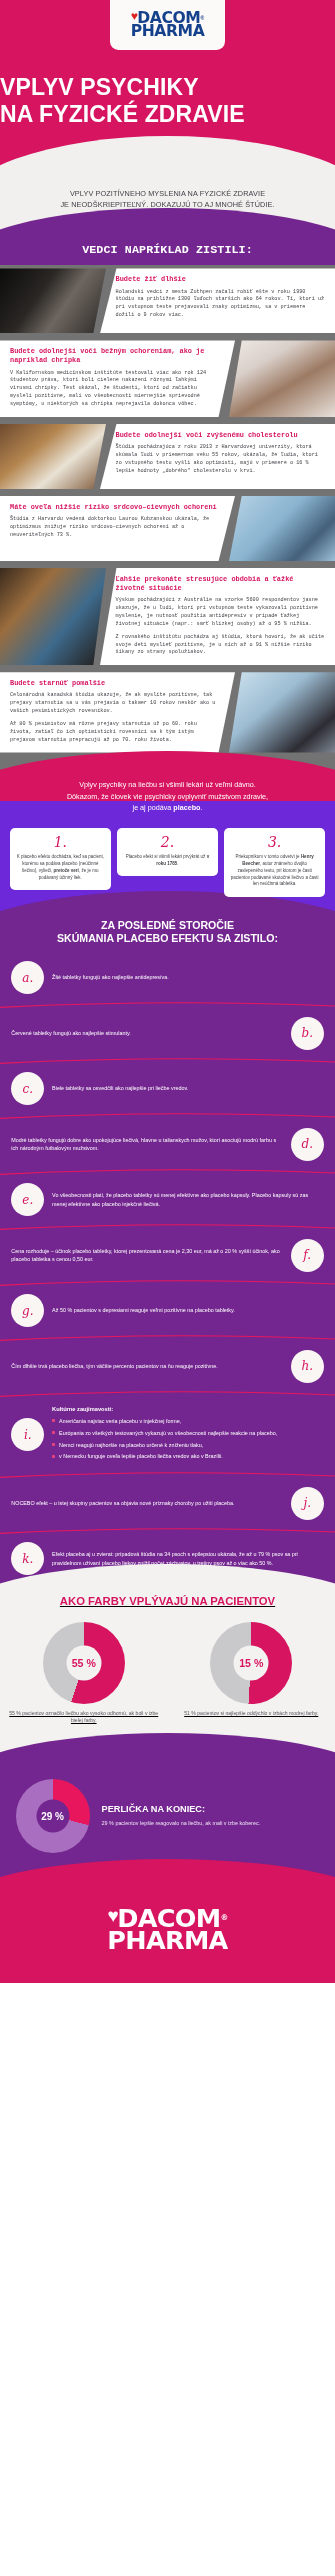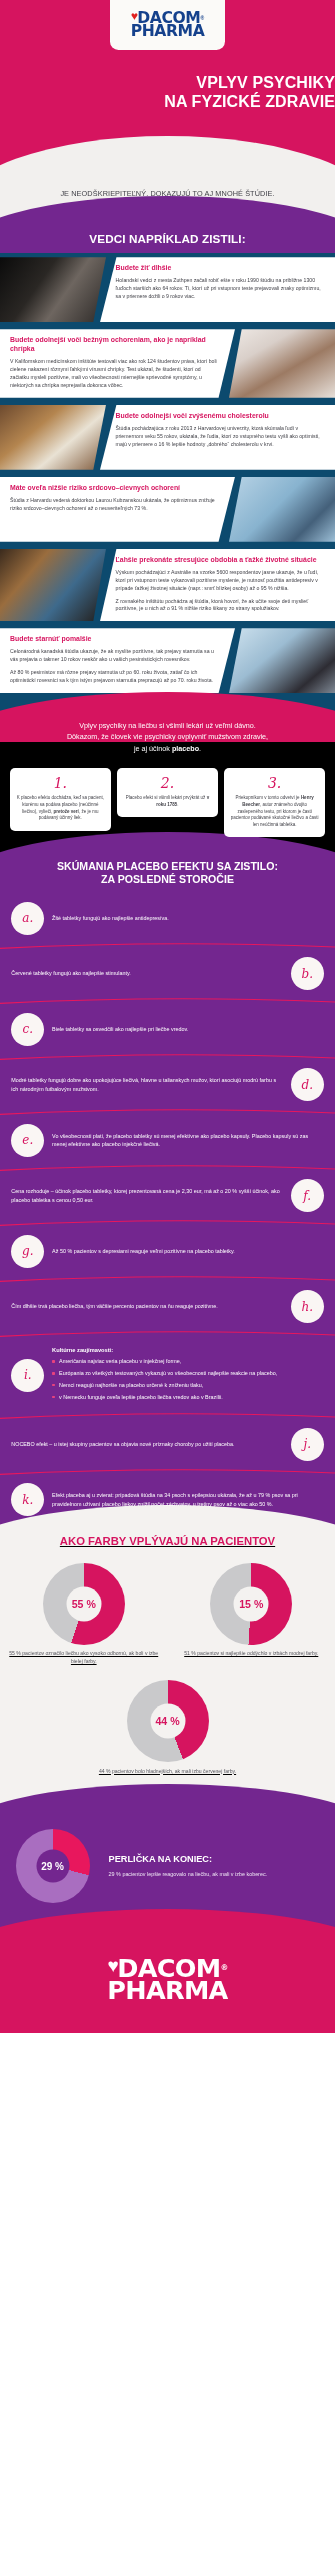--- a/index.html
+++ b/index.html
@@ -41,40 +41,40 @@
   .logo-txt{
     font-family:"DejaVu Sans", sans-serif;
     font-weight:bold; color:#15418c; letter-spacing:-0.4px;
     font-size:15.6px;
   }
   .logo-reg{ font-size:5px; color:#15418c; vertical-align:super; font-weight:bold;}
   .logo-l2{ font-family:"DejaVu Sans", sans-serif; font-weight:bold; color:#15418c; font-size:15.6px; letter-spacing:-0.4px;}
 
   .hdr-title{
     position:relative; z-index:2;
-    color:#fff; text-align:right;
-    font-size:16px; font-weight:bold; line-height:1.16;
-    margin-top:24px; letter-spacing:0.1px;margin-left:33px;
+    color:#fff; text-align:left;
+    font-size:23px; font-weight:bold; line-height:1.16;
+    margin-top:24px; letter-spacing:0.1px;
   }
 
   
   .sub-band{
     background:#f2f0ee;
     position:relative;
     padding:21px 10px 24px;
     text-align:center;
   }
   .sub-band p{
     font-size:7.3px; color:#3f3f46; line-height:1.55;
     letter-spacing:0.1px;
   }
 
   
   .purple1{
-    background:#0c4a6e; position:relative; padding-bottom:12.7px;
+    background:#737373; position:relative; padding-bottom:12.7px;font-family:Liberation Mono, monospace;
   }
   .purple1::before{
     content:""; position:absolute; left:-14%; top:-27px;
     width:128%; height:57px; background:#73268f;
     border-radius:50% 50% 0 0 / 100% 100% 0 0;
   }
   .sec-title{
     position:relative; z-index:2;
     color:#fff; text-align:center; font-weight:bold;
     font-size:11.7px; padding-top:8.5px; padding-bottom:11.3px;
@@ -106,21 +106,21 @@
   
   .ph-elder{background:linear-gradient(125deg,#0b0b0b 0%,#2a2724 38%,#6e6660 60%,#2b2826 100%);}
   .ph-flu{background:linear-gradient(150deg,#efeae6 0%,#d9cfc9 30%,#9c7a63 58%,#e7e0da 100%);}
   .ph-food{background:linear-gradient(140deg,#6d4a2f 0%,#b4854f 35%,#e9e2d4 62%,#7a5334 100%);}
   .ph-stetho{background:linear-gradient(135deg,#b9d4e6 0%,#88b3cf 45%,#44607a 75%,#9dc0d8 100%);}
   .ph-stress{background:linear-gradient(130deg,#3a2a1d 0%,#9a6d3e 30%,#3e6a8c 62%,#201812 100%);}
   .ph-woman{background:linear-gradient(140deg,#cfe3ef 0%,#9cbcd2 40%,#2d2c33 78%,#7e8894 100%);}
 
   
   .pink-band{
-    background:#000000; position:relative; padding:0 0 18.4px;
+    background:#6d28d9; position:relative; padding:0 0 18.4px;
   }
   .pink-band::before{
     content:""; position:absolute; left:-14%; top:-21px;
     width:128%; height:50px; background:#d6145f;
     border-radius:50% 50% 0 0 / 100% 100% 0 0;
   }
   .pink-intro{
     position:relative; z-index:2;
     color:#fff; text-align:center; font-size:7.2px;
     line-height:1.6; padding:7px 18.4px 14px;
@@ -214,21 +214,21 @@
 
   
   .purple3{ background:#73268f; position:relative; padding:12.7px 0 20px; }
   .purple3::before{
     content:""; position:absolute; left:-14%; top:-22.6px;
     width:128%; height:51px; background:#73268f;
     border-radius:50% 50% 0 0 / 100% 100% 0 0;
   }
   .p3-inner{
     position:relative; z-index:2; display:flex; align-items:center;
-    gap:19px; padding:10px 15.6px 7px;
+    gap:12px; padding:10px 15.6px 7px;
   }
   .donut-p{
     flex:0 0 74px; width:74px; height:74px; border-radius:50%; position:relative;
   }
   .donut-p::after{
     content:""; position:absolute; left:50%; top:50%; transform:translate(-50%,-50%);
     width:33px; height:33px; background:#73268f; border-radius:50%;
   }
   .donut-p .val{
     position:absolute; left:50%; top:50%; transform:translate(-50%,-50%);
@@ -269,20 +269,21 @@
         <div class="logo-l2">PHARMA</div>
       </div>
     </div>
     <div class="hdr-title">
       <div>VPLYV PSYCHIKY</div>
       <div>NA FYZICKÉ ZDRAVIE</div>
     </div>
   </div>
 
   <div class="sub-band">
+    <p>VPLYV POZITÍVNEHO MYSLENIA NA FYZICKÉ ZDRAVIE</p>
     <p>JE NEODŠKRIEPITEĽNÝ. DOKAZUJÚ TO AJ MNOHÉ ŠTÚDIE.</p>
   </div>
 
   <div class="purple1">
     <div class="sec-title">VEDCI NAPRÍKLAD ZISTILI:</div>
 
     <div class="fact left">
       <div class="fact-img ph-elder"></div>
       <div class="fact-card">
         <div class="fact-h">Budete žiť dlhšie</div>
@@ -330,43 +331,43 @@
         <div class="fact-p">Celonárodná kanadská štúdia ukazuje, že ak myslíte pozitívne, tak prejavy starnutia sa u vás prejavia o takmer 10 rokov neskôr ako u vašich pesimistických rovesníkov.</div>
         <div class="fact-p">Až 80 % pesimistov má rôzne prejavy starnutia už po 60. roku života, zatiaľ čo ich optimistickí rovesníci sa k tým istým prejavom starnutia prepracujú až po 70. roku života.</div>
       </div>
     </div>
   </div>
 
   <div class="pink-band">
     <div class="pink-intro">
       <div>Vplyv psychiky na liečbu si všimli lekári už veľmi dávno.</div>
       <div>Dôkazom, že človek vie psychicky ovplyvniť mužstvom zdravie,</div>
-      <div><span>je aj účinok </span><b>placebo</b><span>.</span></div>
+      <div><span>je aj podáva </span><b>placebo</b><span>.</span></div>
     </div>
 
     <div class="cards3">
       <div class="card3">
         <div class="num">1.</div>
         <div class="ctxt"><span>K placebo efektu dochádza, keď sa pacient, ktorému sa podáva placebo (neúčinné liečivo), vylieči, </span><b>pretože verí</b><span>, že je mu podávaný účinný liek.</span></div>
       </div>
       <div class="card3 mid">
         <div class="num">2.</div>
         <div class="ctxt"><span>Placebo efekt si všimli lekári prvýkrát už </span><b>v roku 1785</b><span>.</span></div>
       </div>
       <div class="card3">
         <div class="num">3.</div>
         <div class="ctxt"><span>Priekopníkom v tomto odvetví je </span><b>Henry Beecher</b><span>, autor známeho dvojito zaslepeného testu, pri ktorom je časti pacientov podávané skutočné liečivo a časti len neúčinná tabletka.</span></div>
       </div>
     </div>
   </div>
 
   <div class="purple2">
     <div class="sec-title2">
+      <div>ZA POSLEDNÉ STOROČIE</div>
       <div>SKÚMANIA PLACEBO EFEKTU SA ZISTILO:</div>
-      <div>ZA POSLEDNÉ STOROČIE</div>
     </div>
     <div class="letter-list" id="letter-list">
         <div class="lrow">
           <div class="bubble">a.</div>
           <div class="ltxt">Žlté tabletky fungujú ako najlepšie antidepresíva.</div>
         </div>
         <div class="divider">
           <svg viewBox="0 0 474 12" preserveAspectRatio="none">
             <path d="M0 9 Q 237 -3 474 7" stroke="#e8175d" stroke-width="1.6" fill="none"></path>
           </svg>
@@ -475,26 +476,20 @@
             <span class="val">55 %</span>
           </div>
           <div class="donut-cap">55 % pacientov označilo liečbu ako vysoko odbornú, ak boli v izbe bielej farby.</div>
         </div>
         <div class="donut-cell">
           <div class="donut" style="background: conic-gradient(rgb(214, 20, 95) 0deg, rgb(214, 20, 95) 183.6deg, rgb(201, 201, 203) 183.6deg, rgb(201, 201, 203) 360deg);">
             <span class="val">15 %</span>
           </div>
           <div class="donut-cap">51 % pacientov si najlepšie oddýchlo v izbách modrej farby.</div>
         </div>
-        <div class="donut-cell">
-          <div class="donut" style="background: conic-gradient(rgb(214, 20, 95) 0deg, rgb(214, 20, 95) 158.4deg, rgb(201, 201, 203) 158.4deg, rgb(201, 201, 203) 360deg);">
-            <span class="val">44 %</span>
-          </div>
-          <div class="donut-cap">44 % pacientov bolo hladnejších, ak mali izbu červenej farby.</div>
-        </div>
       </div>
   </div>
 
   <div class="purple3">
     <div class="p3-inner">
       <div class="donut-p" id="bonus-donut" style="background: conic-gradient(rgb(232, 23, 93) 0deg, rgb(232, 23, 93) 104.4deg, rgb(169, 110, 192) 104.4deg, rgb(169, 110, 192) 360deg);">
         <span class="val">29 %</span>
       </div>
       <div class="p3-txt">
         <div class="p3-h">PERLIČKA NA KONIEC:</div>

